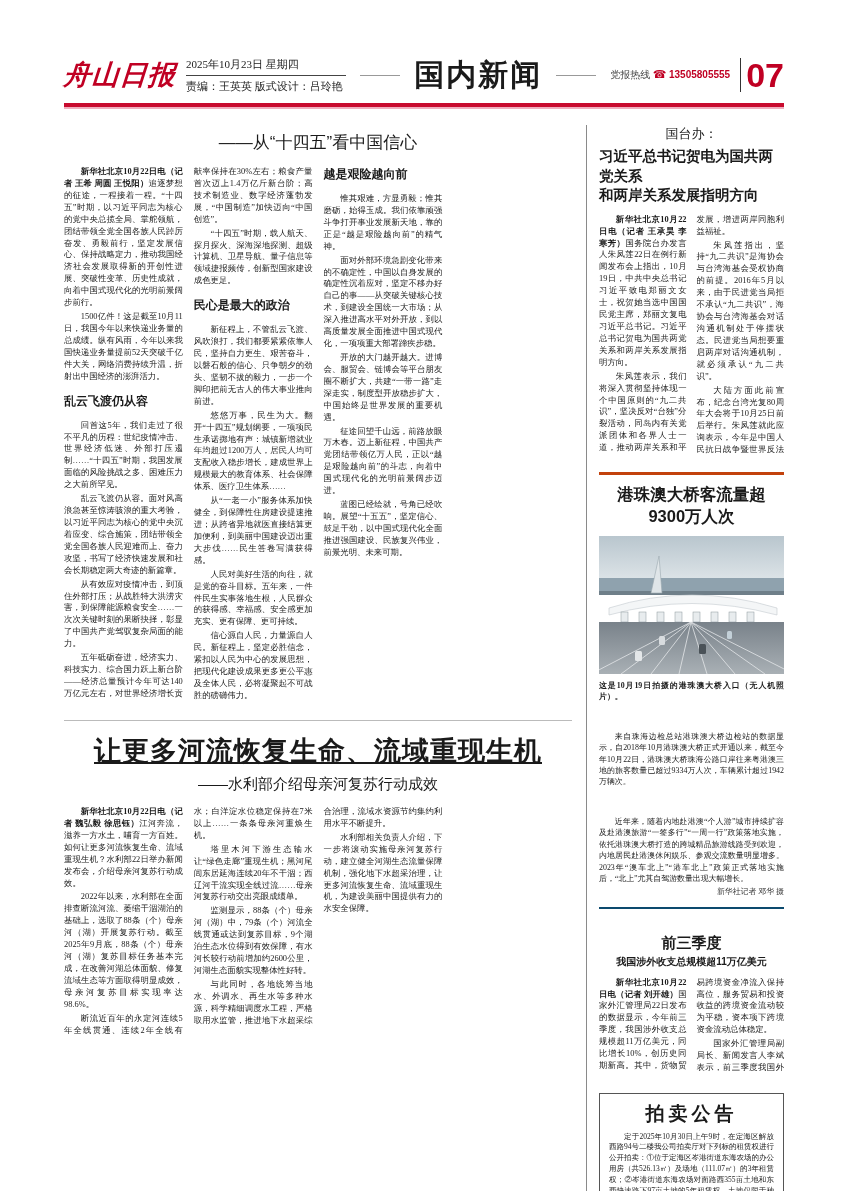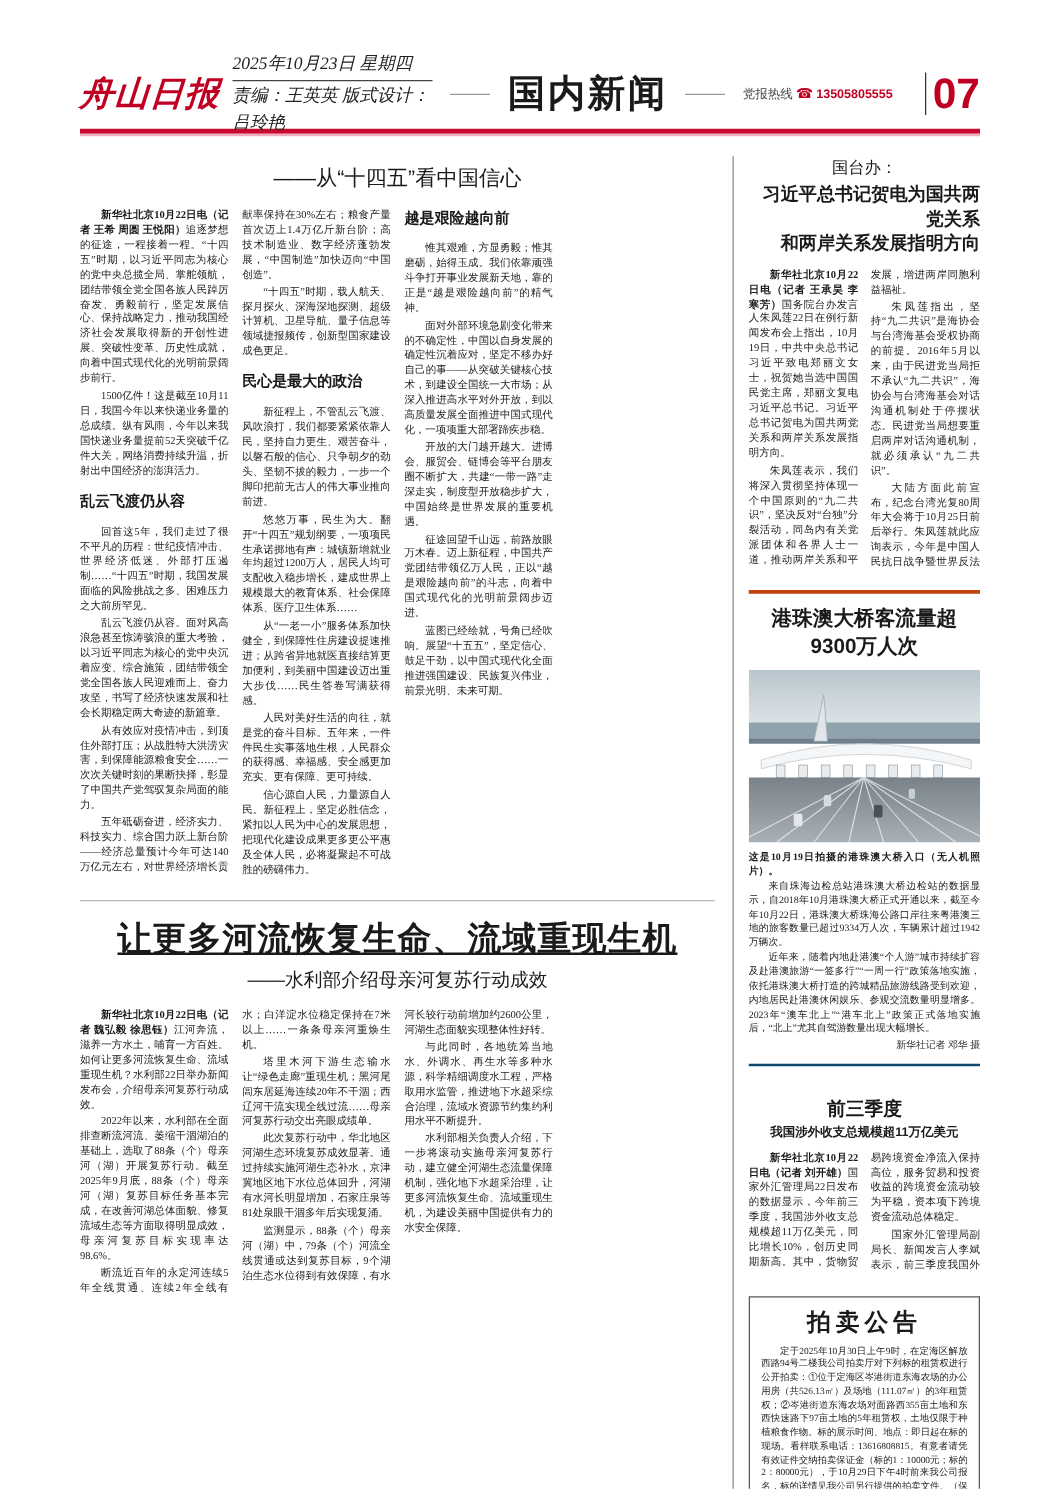--- a/index.html
+++ b/index.html
@@ -11,25 +11,25 @@
   }
   .page { padding:52px 58px 30px 64px; width:842px; height:1191px; }
 
   
   .masthead { display:flex; align-items:center; height:46px; }
   .logo {
     font-family:"Liberation Serif",serif; font-weight:900; font-style:italic;
     color:#c00023; font-size:27px; letter-spacing:1px; white-space:nowrap;
     transform:skewX(-4deg); margin-right:10px;
   }
-  .dateblock { width:160px; font-size:14px; color:#222; line-height:1.5;font-style:italic; }
+  .dateblock { width:160px; font-size:11px; color:#222; line-height:1.5; }
   .dateblock .dl { border-bottom:1px solid #444; padding-bottom:2px; margin-bottom:2px; }
   .m-rule { flex:1; height:1px; background:#999; margin:0 14px; }
   .section-title { font-family:"Liberation Sans",sans-serif; font-weight:900; font-size:30px; letter-spacing:2px; white-space:nowrap; }
-  .hotline { font-size:10px; color:#444; white-space:nowrap; margin-right:26px; }
+  .hotline { font-size:10px; color:#444; white-space:nowrap; margin-right:10px; }
   .hotline .phone-ico { color:#c00023; font-size:11px; }
   .hotline .num { color:#c00023; font-weight:bold; font-family:"Liberation Sans",sans-serif; }
   .pageno { border-left:1.5px solid #333; padding-left:5px; color:#c00023; font-size:34px; font-weight:900; font-family:"Liberation Sans",sans-serif; line-height:1; }
   .red-rule { margin-top:5px; height:6px; border-top:4px solid #c80a2e; border-bottom:2px solid #f0aebe; }
 
   
   .content { display:grid; grid-template-columns:1fr 198px; column-gap:0; margin-top:16px; }
   .left-stack { padding-right:14px; }
   .right-stack { border-left:1px solid #8a8a8a; padding-left:12px; }
 
@@ -48,29 +48,29 @@
   }
   .lead-body { height:540px; }
   .river-body { height:232px; }
 
   .river-sec { margin-top:14px; border-top:1px solid #bbb; padding-top:12px; }
   .river-head { font-size:27px; letter-spacing:1px;text-decoration:underline; }
   .river-deck { font-size:15px; }
 
   
   .kicker { text-align:center; font-size:13px; margin-bottom:4px; }
-  .tw-head { font-family:"Liberation Sans",sans-serif; font-weight:900; font-size:14.5px; text-align:right; line-height:1.35; margin-bottom:8px; }
+  .tw-head { font-family:"Liberation Sans",sans-serif; font-weight:900; font-size:14.5px; text-align:left; line-height:1.35; margin-bottom:8px; }
   .tw-body { height:248px; }
 
   .bridge { border-top:3px solid #c2410c; margin-top:10px; padding-top:9px; }
   .bridge-head { font-family:"Liberation Sans",sans-serif; font-weight:900; font-size:16.5px; text-align:center; margin-bottom:8px; }
   .photo { width:100%; height:138px; display:block; }
   .caption { margin-top:6px; font-size:7.9px; line-height:1.45; text-align:justify; }
   .caption .cap-lead { font-weight:bold; }
-  .caption p { text-indent:2em; }
+  .caption p { text-indent:2em;margin-top:28px; }
   .credit { text-align:right; font-size:7.9px; color:#333; margin-top:1px; }
 
   .forex { border-top:2px solid #0c4a6e; margin-top:10px; padding-top:25px; }
   .fx-kicker { font-family:"Liberation Sans",sans-serif; font-weight:900; font-size:15px; text-align:center; }
   .fx-head { font-family:"Liberation Sans",sans-serif; font-weight:900; font-size:10px; text-align:center; margin:2px 0 8px; }
   .fx-body { height:104px; }
 
   .auction { border:1px solid #555; margin-top:12px; padding:7px 9px 6px; }
   .auc-title { font-family:"Liberation Sans",sans-serif; font-weight:900; font-size:19px; text-align:center; letter-spacing:4px; margin-bottom:5px; }
   .auc-body { font-size:7.5px; line-height:1.45; text-align:justify; text-indent:2em; }
@@ -129,21 +129,20 @@
       </article>
 
       <article class="river-sec">
         <h2 class="big-head river-head">让更多河流恢复生命、流域重现生机</h2>
         <div class="deck river-deck">——水利部介绍母亲河复苏行动成效</div>
         <div class="body-cols cols4 river-body">
           <p><span class="byl">新华社北京10月22日电</span><span class="byl">（记者 魏弘毅 徐思钰）</span><span>江河奔流，滋养一方水土，哺育一方百姓。如何让更多河流恢复生命、流域重现生机？水利部22日举办新闻发布会，介绍母亲河复苏行动成效。</span></p>
           <p>2022年以来，水利部在全面排查断流河流、萎缩干涸湖泊的基础上，选取了88条（个）母亲河（湖）开展复苏行动。截至2025年9月底，88条（个）母亲河（湖）复苏目标任务基本完成，在改善河湖总体面貌、修复流域生态等方面取得明显成效，母亲河复苏目标实现率达98.6%。</p>
           <p>断流近百年的永定河连续5年全线贯通、连续2年全线有水；白洋淀水位稳定保持在7米以上……一条条母亲河重焕生机。</p>
           <p>塔里木河下游生态输水让“绿色走廊”重现生机；黑河尾闾东居延海连续20年不干涸；西辽河干流实现全线过流……母亲河复苏行动交出亮眼成绩单。</p>
-          <p>此次复苏行动中，华北地区河湖生态环境复苏成效显著。通过持续实施河湖生态补水，京津冀地区地下水位总体回升，河湖有水河长明显增加，石家庄泉等81处泉眼干涸多年后实现复涌。</p>
           <p>监测显示，88条（个）母亲河（湖）中，79条（个）河流全线贯通或达到复苏目标，9个湖泊生态水位得到有效保障，有水河长较行动前增加约2600公里，河湖生态面貌实现整体性好转。</p>
           <p>与此同时，各地统筹当地水、外调水、再生水等多种水源，科学精细调度水工程，严格取用水监管，推进地下水超采综合治理，流域水资源节约集约利用水平不断提升。</p>
           <p>水利部相关负责人介绍，下一步将滚动实施母亲河复苏行动，建立健全河湖生态流量保障机制，强化地下水超采治理，让更多河流恢复生命、流域重现生机，为建设美丽中国提供有力的水安全保障。</p>
         </div>
       </article>
     </div>
 
     <div class="right-stack">
 
       <article>

